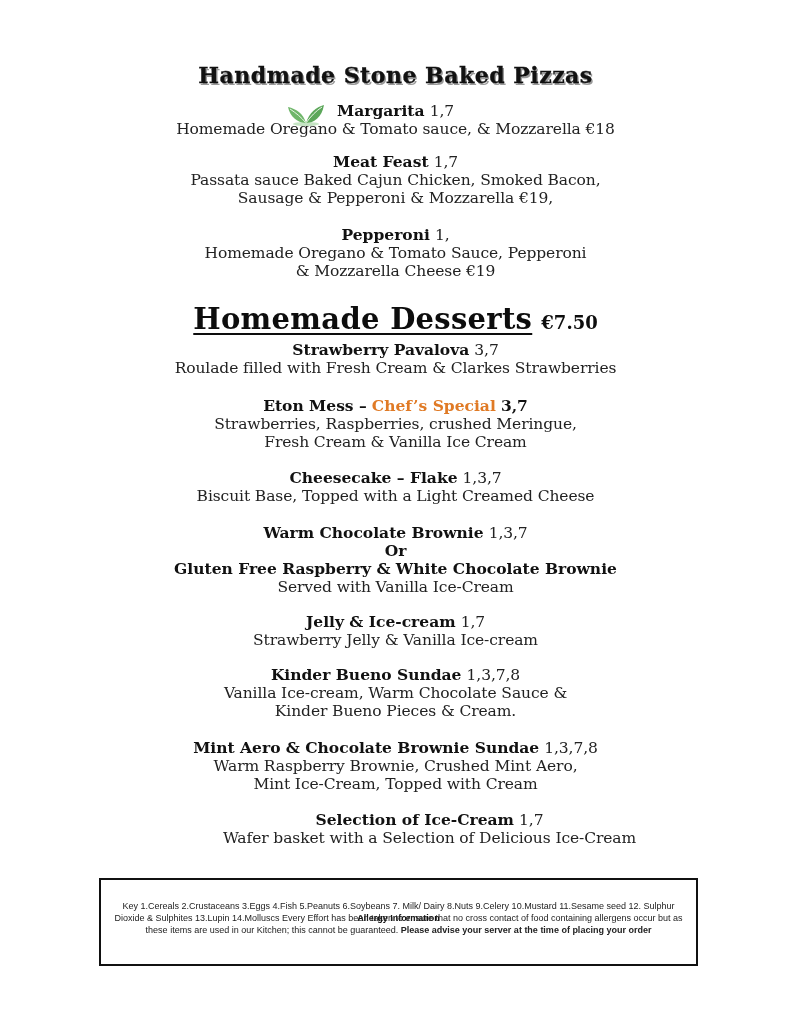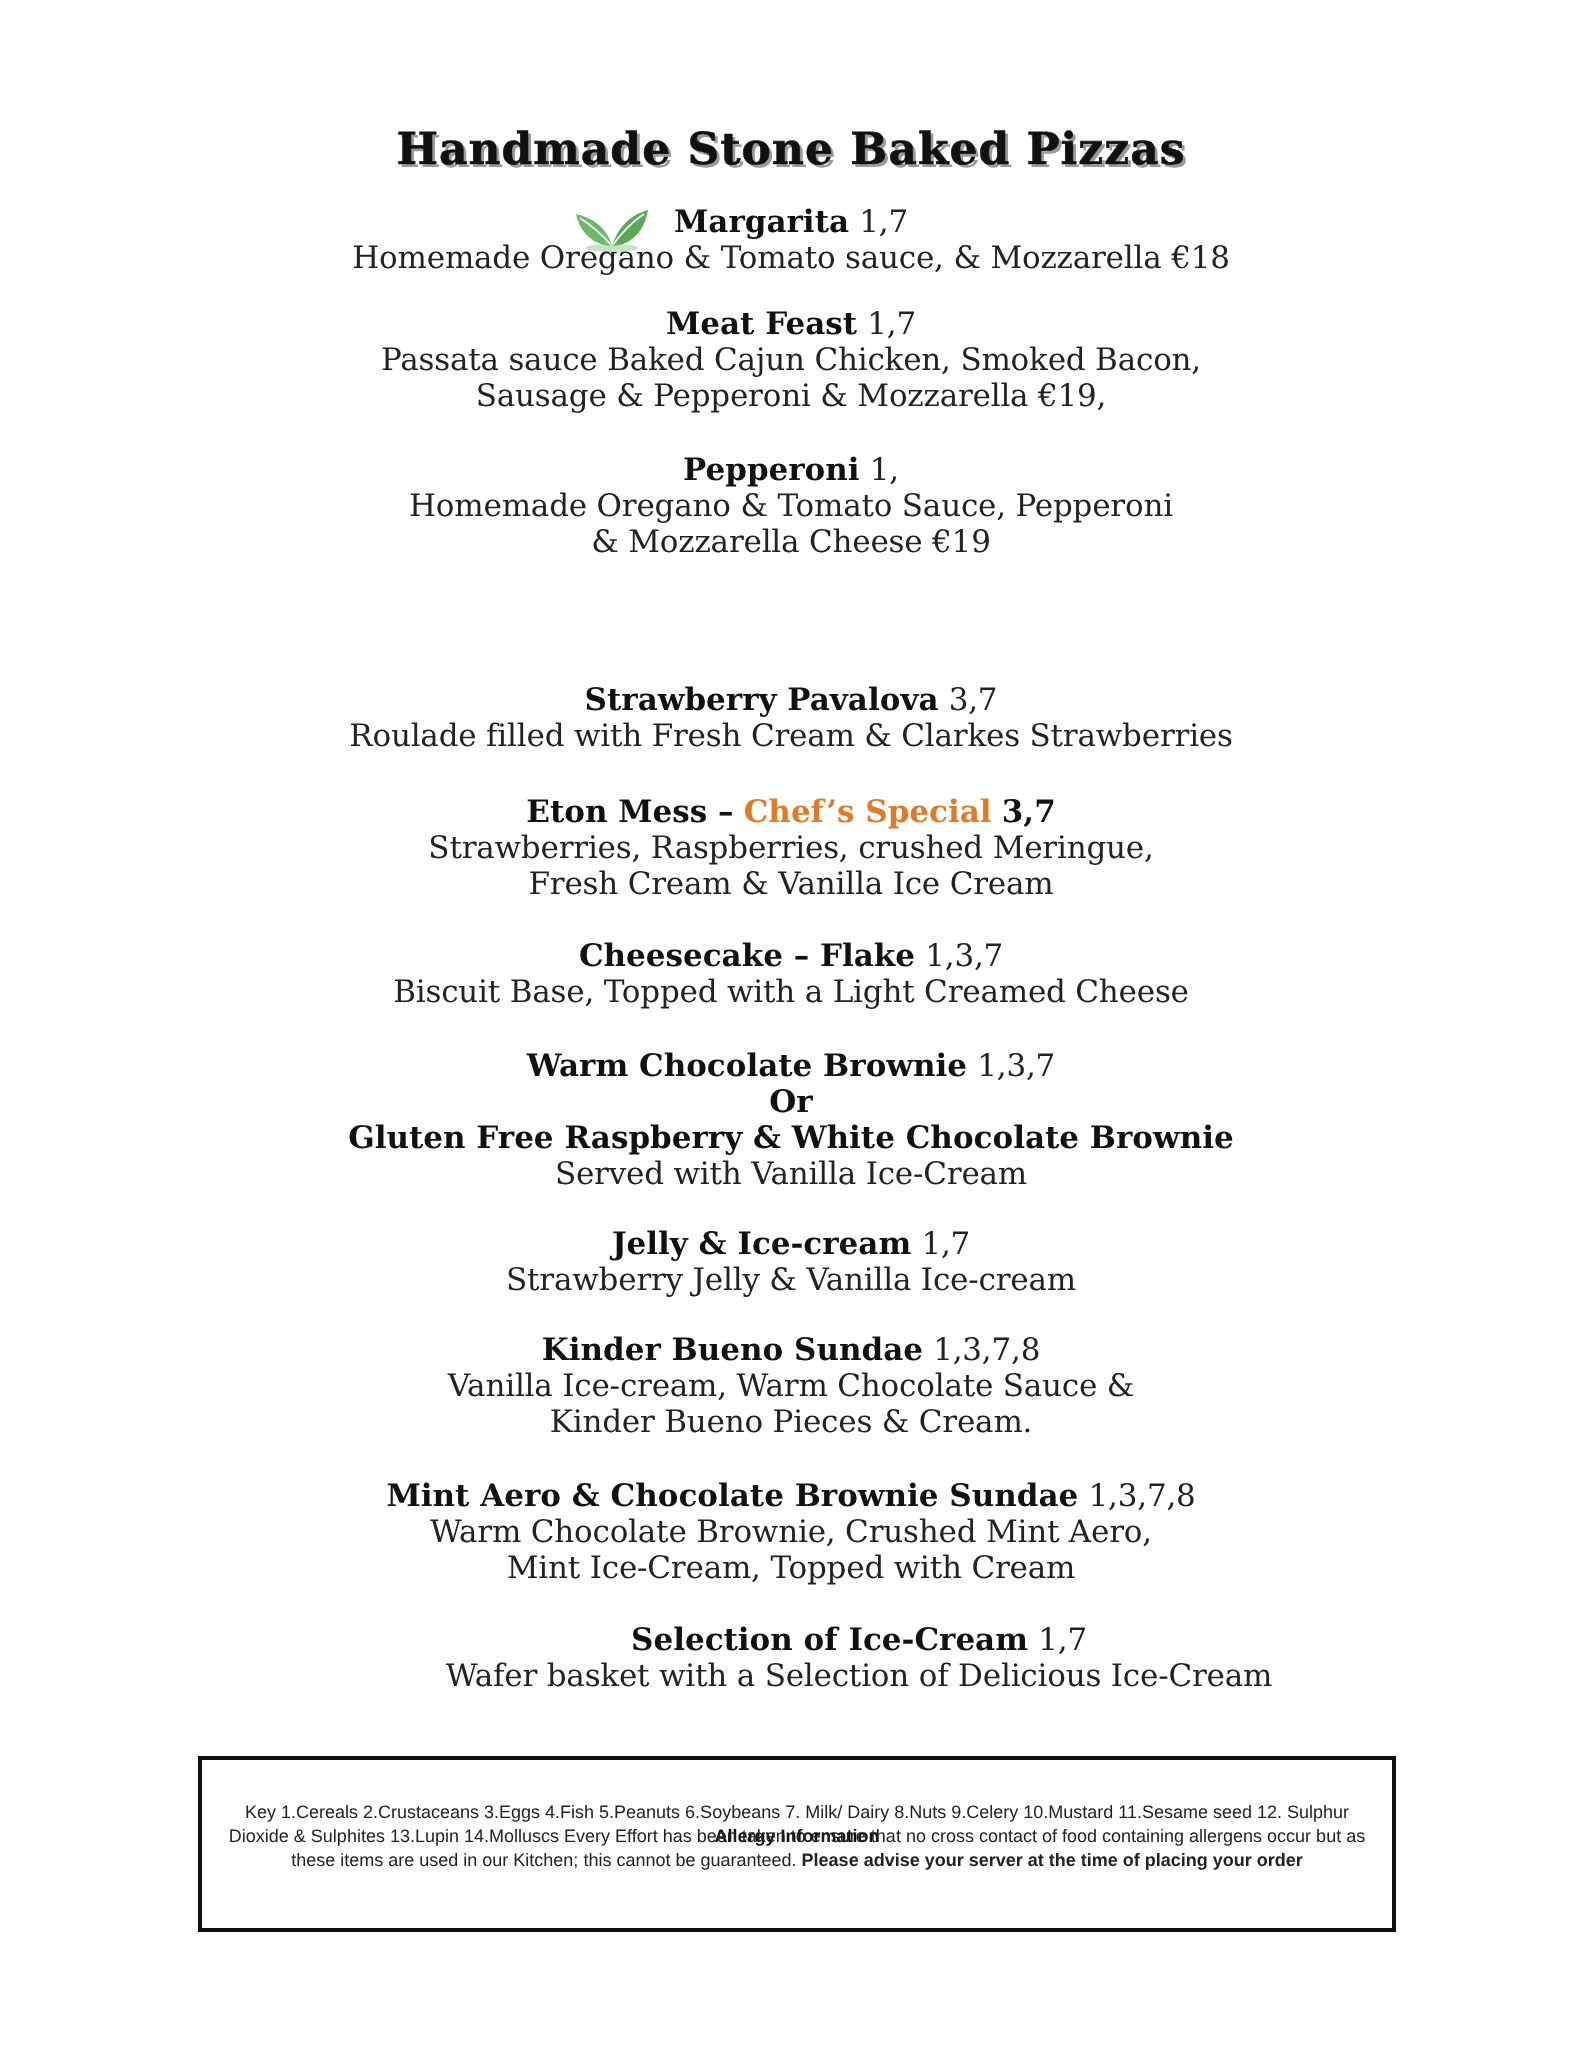--- a/index.html
+++ b/index.html
@@ -168,20 +168,24 @@
 
   <div class="item" style="top:225px;">
     <div>
       <span class="item-name">Pepperoni</span>
       <span class="desc allergen">1,</span>
     </div>
     <div class="desc">Homemade Oregano &amp; Tomato Sauce, Pepperoni</div>
     <div class="desc">&amp; Mozzarella Cheese €19</div>
   </div>
 
+  <div class="dessert-heading">
+    <span class="dessert-title">Homemade Desserts</span>
+    <span class="dessert-price">€7.50</span>
+  </div>
 
   <div class="item" style="top:340px;">
     <div>
       <span class="item-name">Strawberry Pavalova</span>
       <span class="desc allergen">3,7</span>
     </div>
     <div class="desc">Roulade filled with Fresh Cream &amp; Clarkes Strawberries</div>
   </div>
 
   <div class="item" style="top:396px;">
@@ -227,21 +231,21 @@
     </div>
     <div class="desc">Vanilla Ice-cream, Warm Chocolate Sauce &amp;</div>
     <div class="desc">Kinder Bueno Pieces &amp; Cream.</div>
   </div>
 
   <div class="item" style="top:738px;">
     <div>
       <span class="item-name">Mint Aero &amp; Chocolate Brownie Sundae</span>
       <span class="desc allergen">1,3,7,8</span>
     </div>
-    <div class="desc">Warm Chocolate Brownie, Crushed Mint Aero,</div>
+    <div class="desc">Warm Raspberry Brownie, Crushed Mint Aero,</div>
     <div class="desc">Mint Ice-Cream, Topped with Cream</div>
   </div>
 
   <div class="item" style="top:810px;margin-left:34px;">
     <div>
       <span class="item-name">Selection of Ice-Cream</span>
       <span class="desc allergen">1,7</span>
     </div>
     <div class="desc">Wafer basket with a Selection of Delicious Ice-Cream</div>
   </div>

